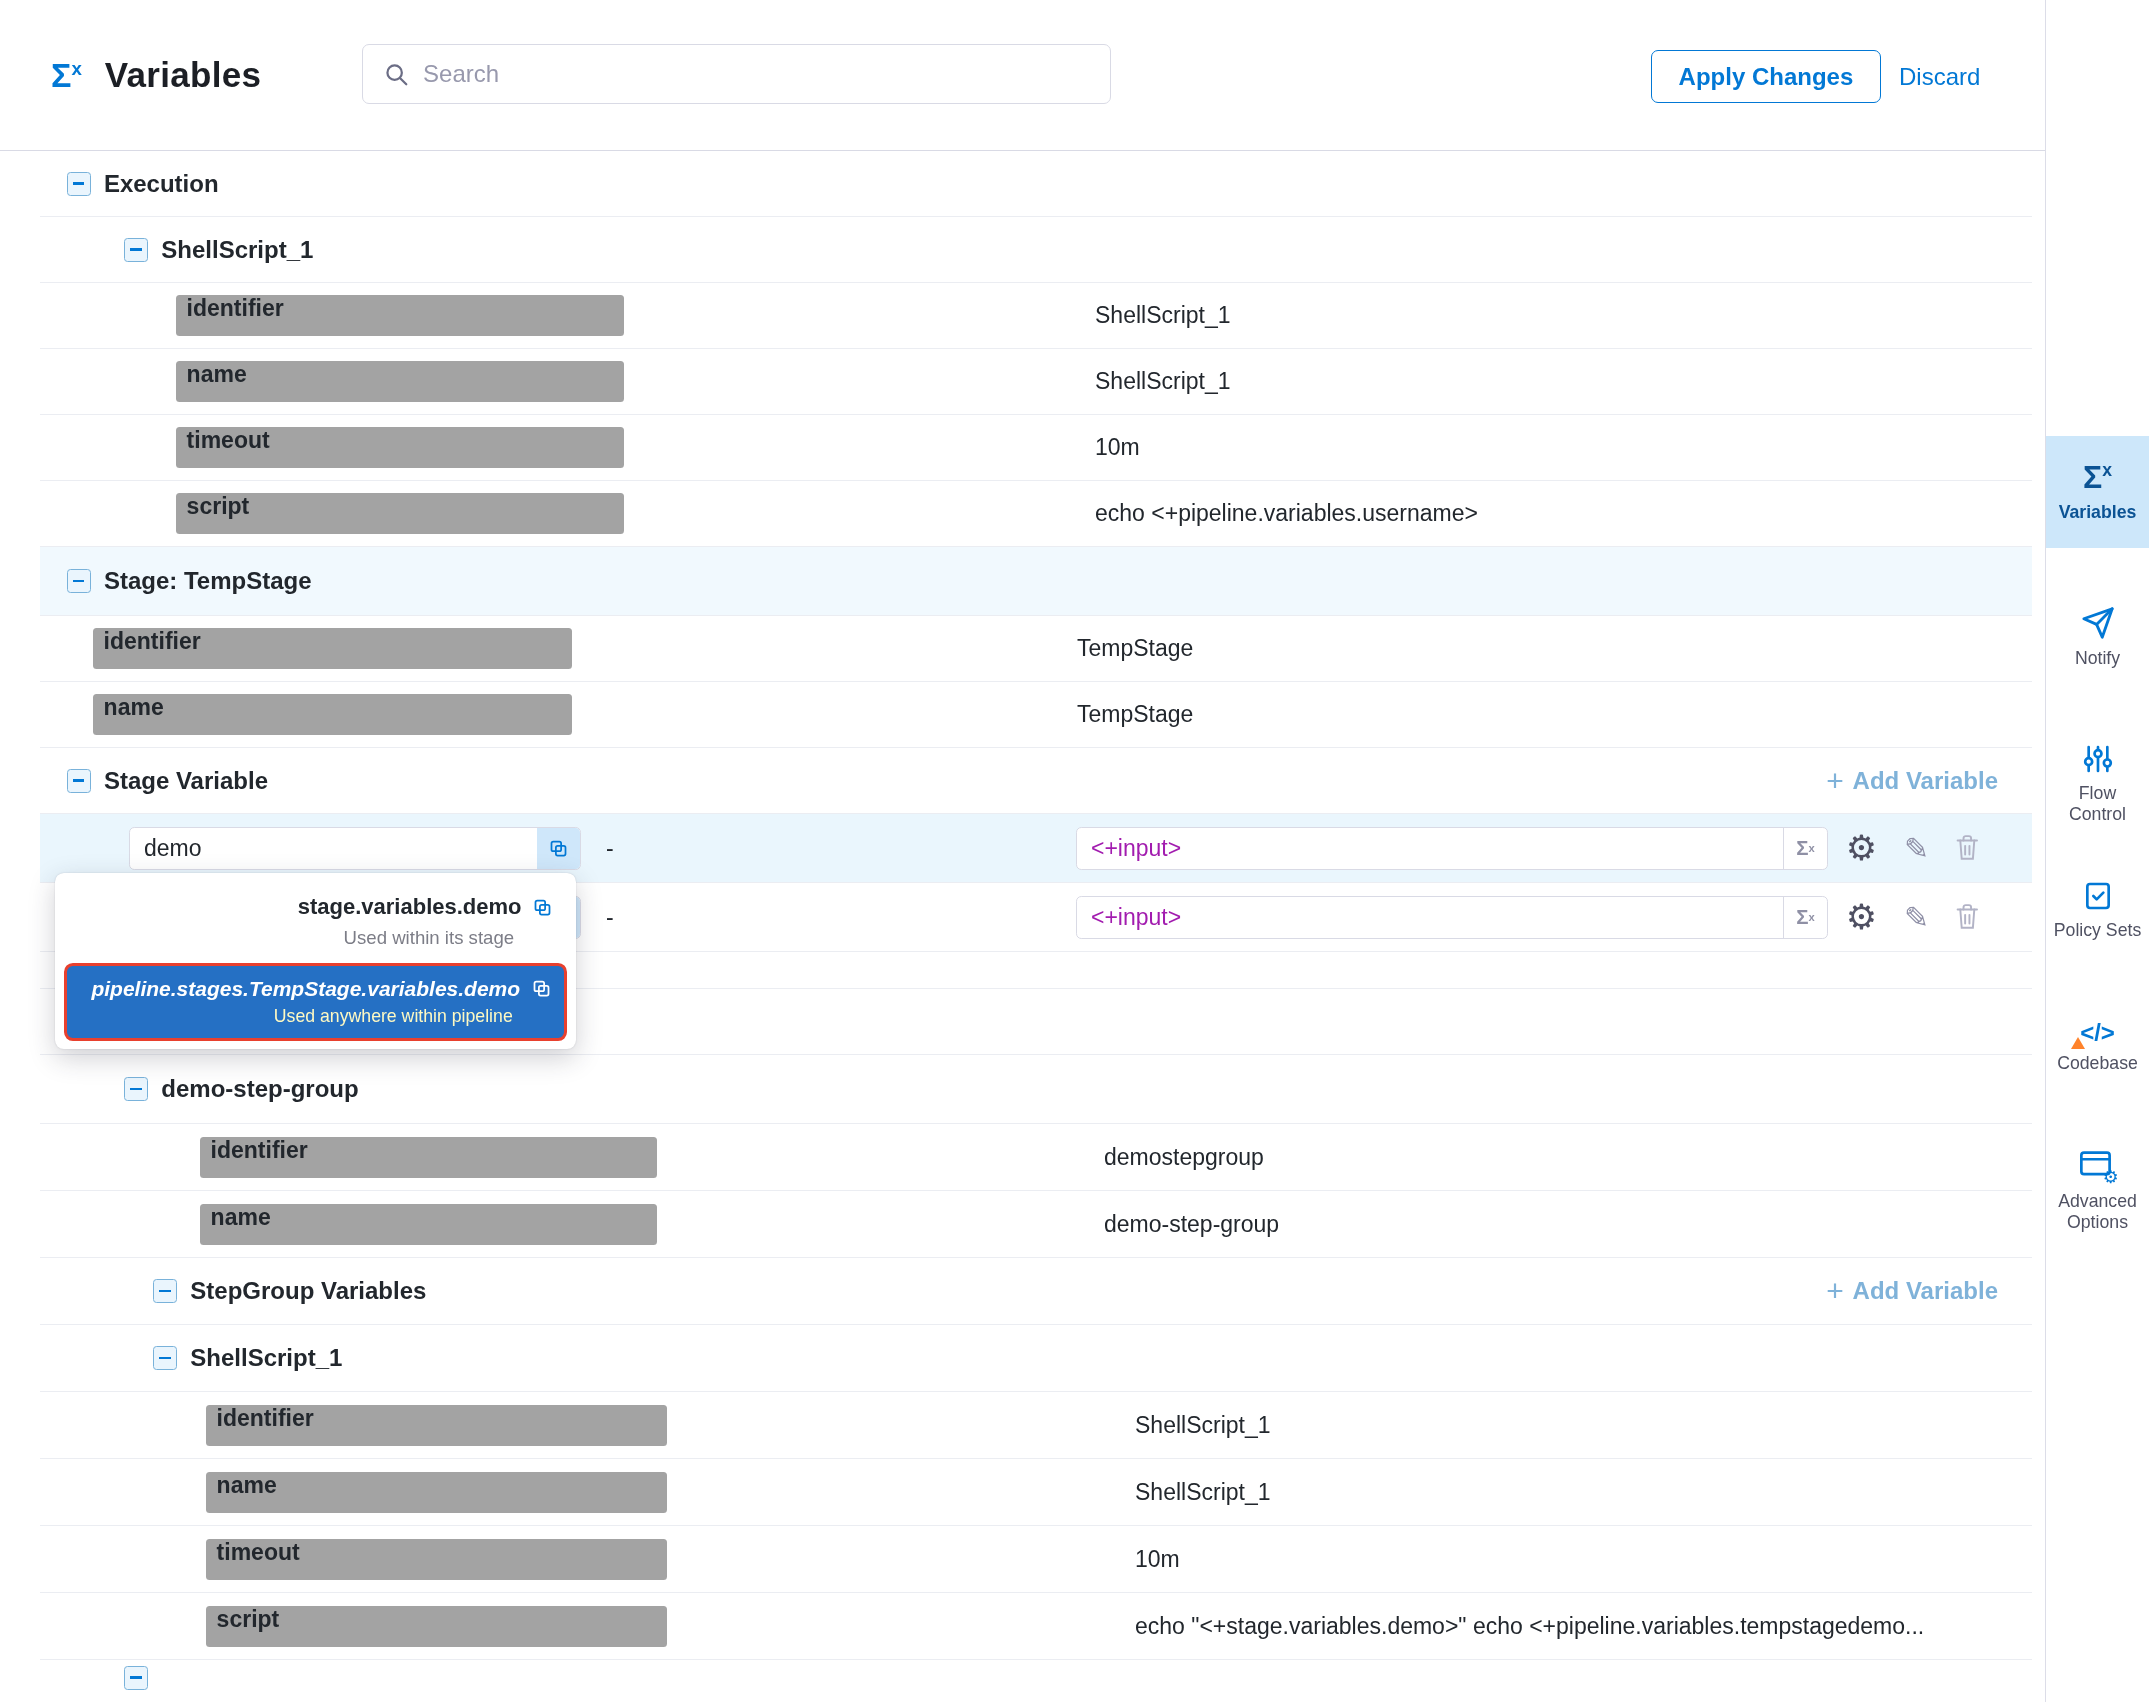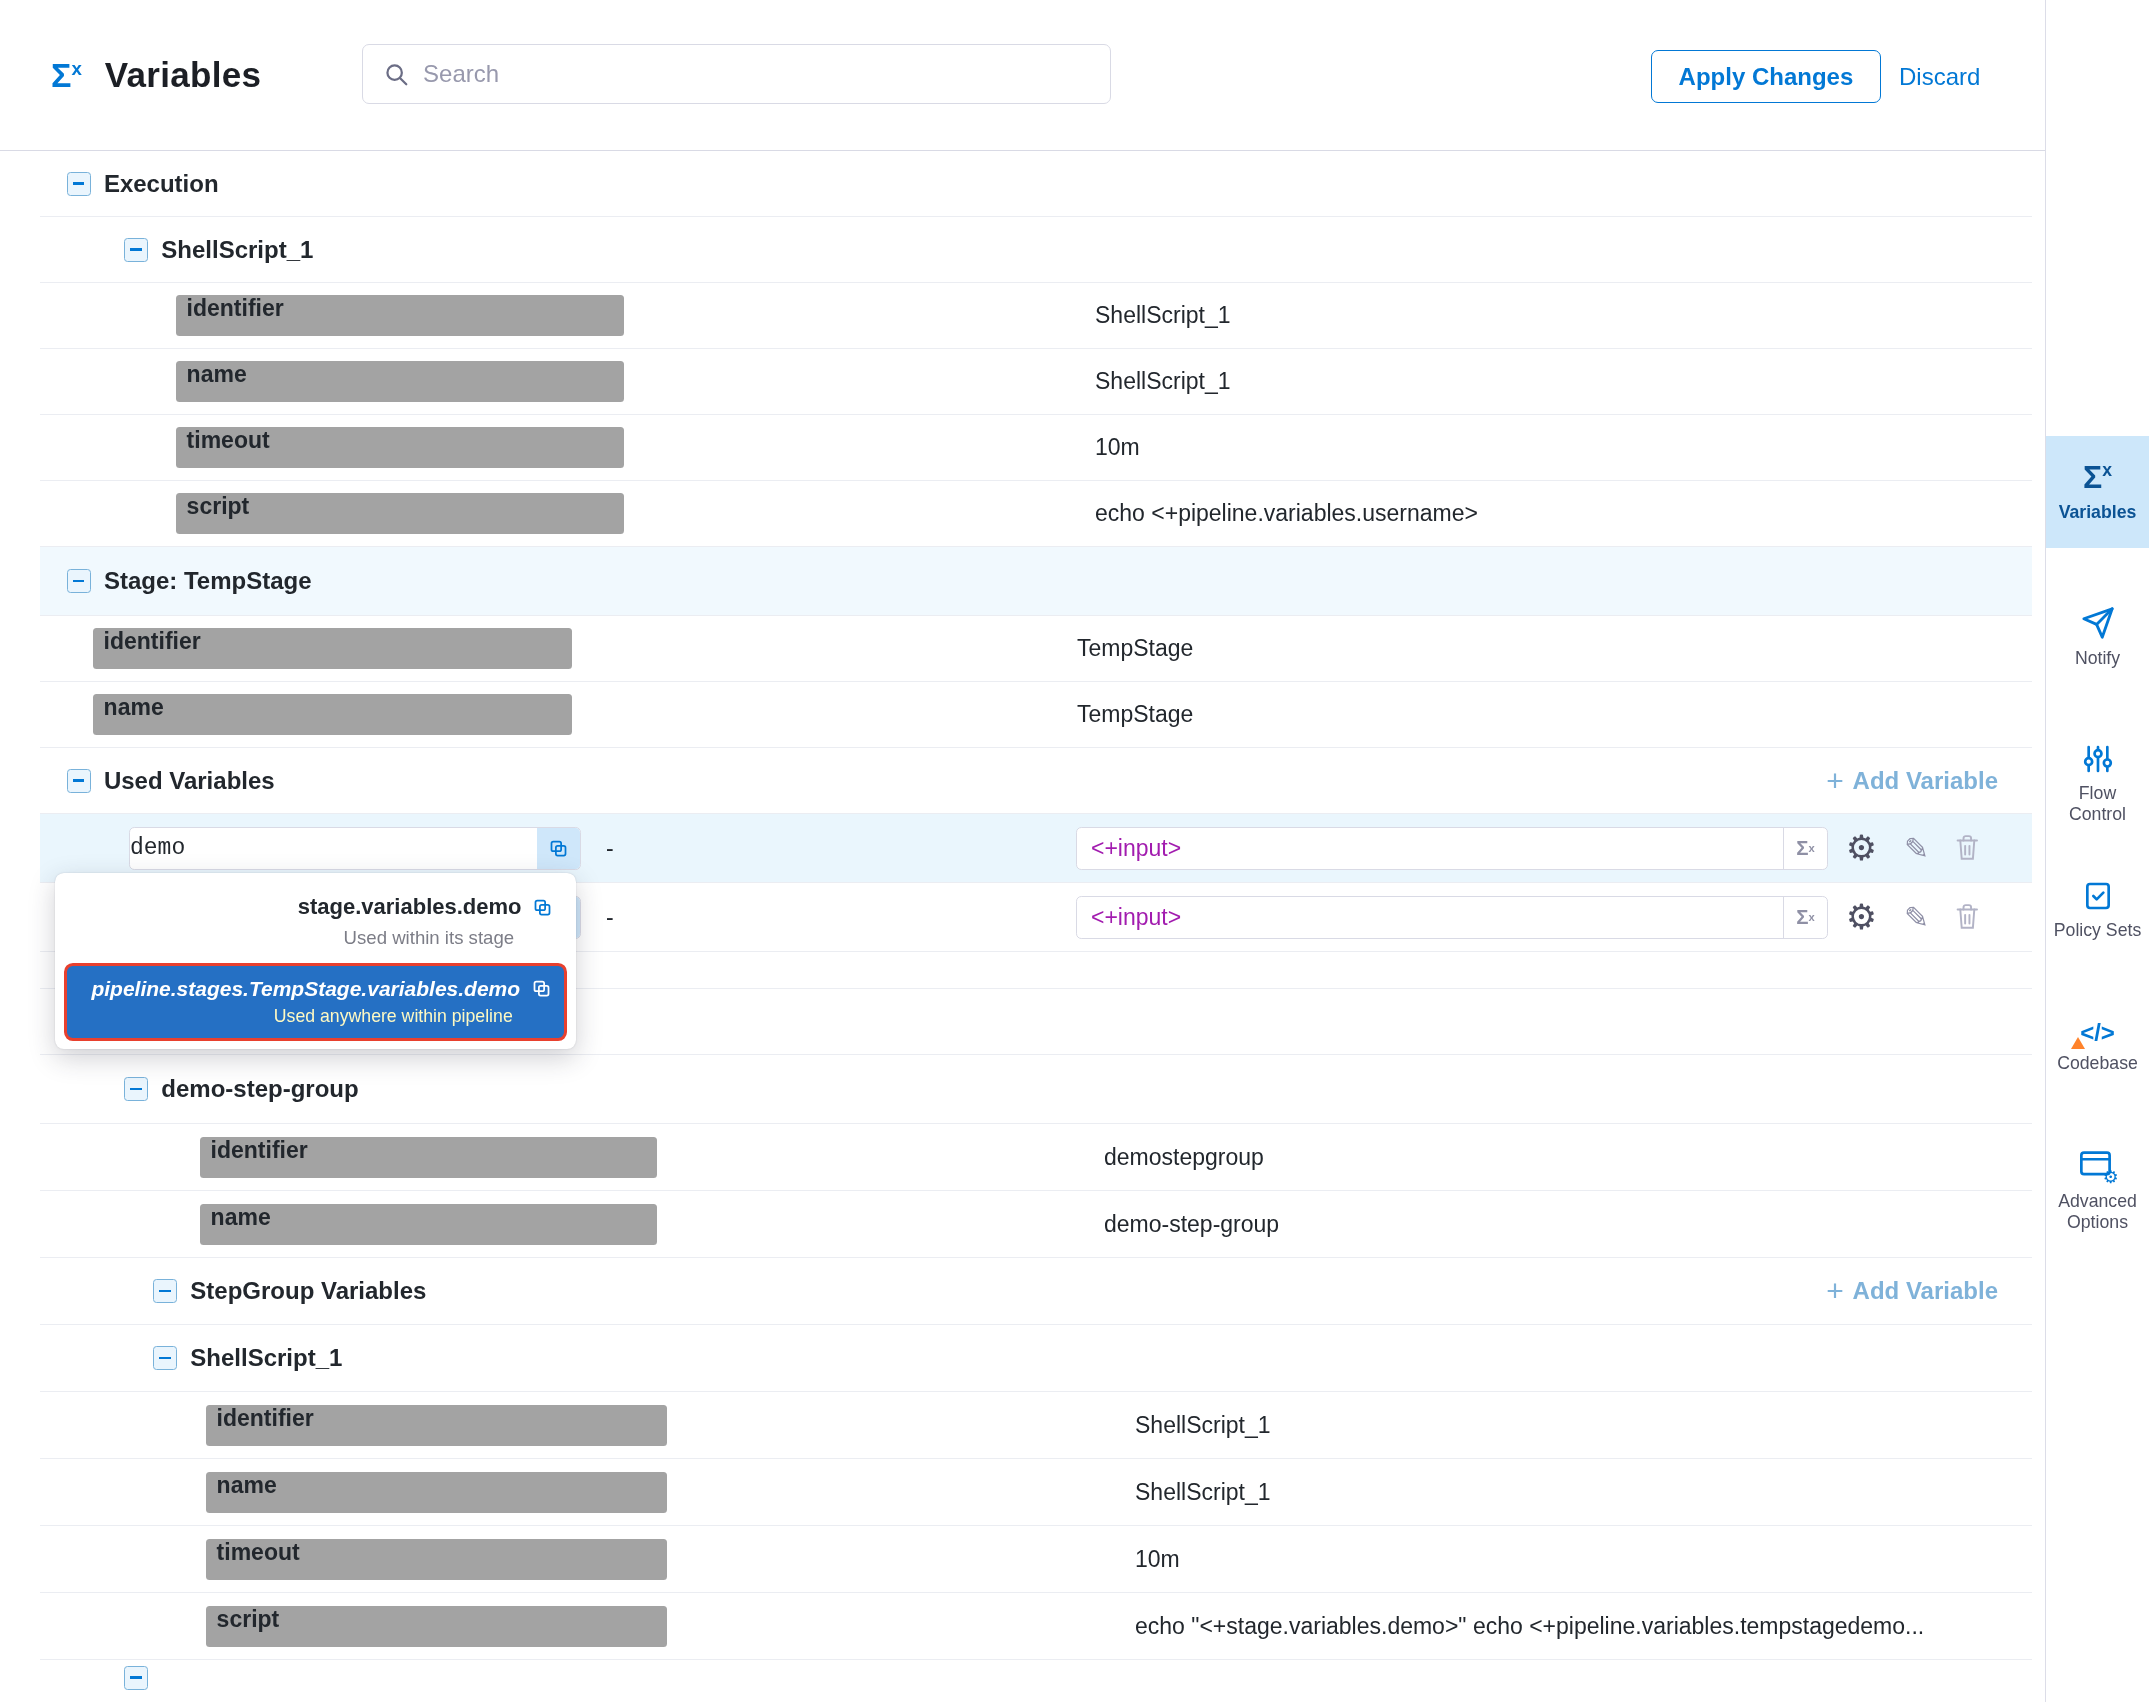--- a/index.html
+++ b/index.html
@@ -54,21 +54,21 @@
 
   .fval { position:absolute; font-size:23px; font-weight:500; color:#22272d; white-space:nowrap; }
   .v1{left:1055px} .v2{left:1037px} .v3{left:1064px} .v4{left:1095px}
 
   .addvar { position:absolute; right:34px; display:flex; align-items:center; gap:8.9px;
     color:#7fb2d9; font-size:24px; font-weight:600; cursor:pointer; }
   .addvar .plus { font-size:30px; font-weight:400; line-height:1; }
 
   .nin { margin-left:89px; width:452px; height:43px; border:0.9px solid #d9dae5;
     border-radius:5.3px; background:#fff; display:flex; align-items:center; overflow:hidden; }
-  .ntext { flex:1; font-size:23px; color:#22272d;font-family:Liberation Mono, monospace; }
+  .ntext { flex:1; padding-left:14px; font-size:23px; color:#22272d; }
   .copyseg { width:43px; height:100%; background:#cfe7fa; color:#0278d5;
     display:flex; align-items:center; justify-content:center; cursor:pointer; flex:none; }
   .dash { margin-left:25px; font-size:23px; color:#22272d; }
   .vin { position:absolute; left:1036px; width:752px; height:43px; border:0.9px solid #d9dae5;
     border-radius:5.3px; background:#fff; display:flex; align-items:center; overflow:hidden; }
   .vtext { flex:1; padding-left:14px; font-size:23px; color:#a21caf; }
   .sigseg { width:44px; height:100%; border-left:0.9px solid #d9dae5; color:#8f90a5;
     font-size:20.4px; font-weight:600; display:flex; align-items:center; justify-content:center;
     cursor:pointer; flex:none; }
   .act { position:absolute; width:39px; height:39px; display:flex; align-items:center;
@@ -186,21 +186,21 @@
     <div class="lbar lb-b">
         <span>name</span>
       </div>
     <span class="fval v2">TempStage</span>
   </div>
 
   <div class="row h75 i1">
     <span class="collapse">
         <span class="minus"></span>
       </span>
-    <span class="sec-label">Used Variables</span>
+    <span class="sec-label">Stage Variable</span>
     <span class="addvar">
       <span class="plus">+</span>
       <span>Add Variable</span>
     </span>
   </div>
 
   <div class="row h78 hl">
     <div class="nin">
       <span class="ntext">demo</span>
       <span class="copyseg">

